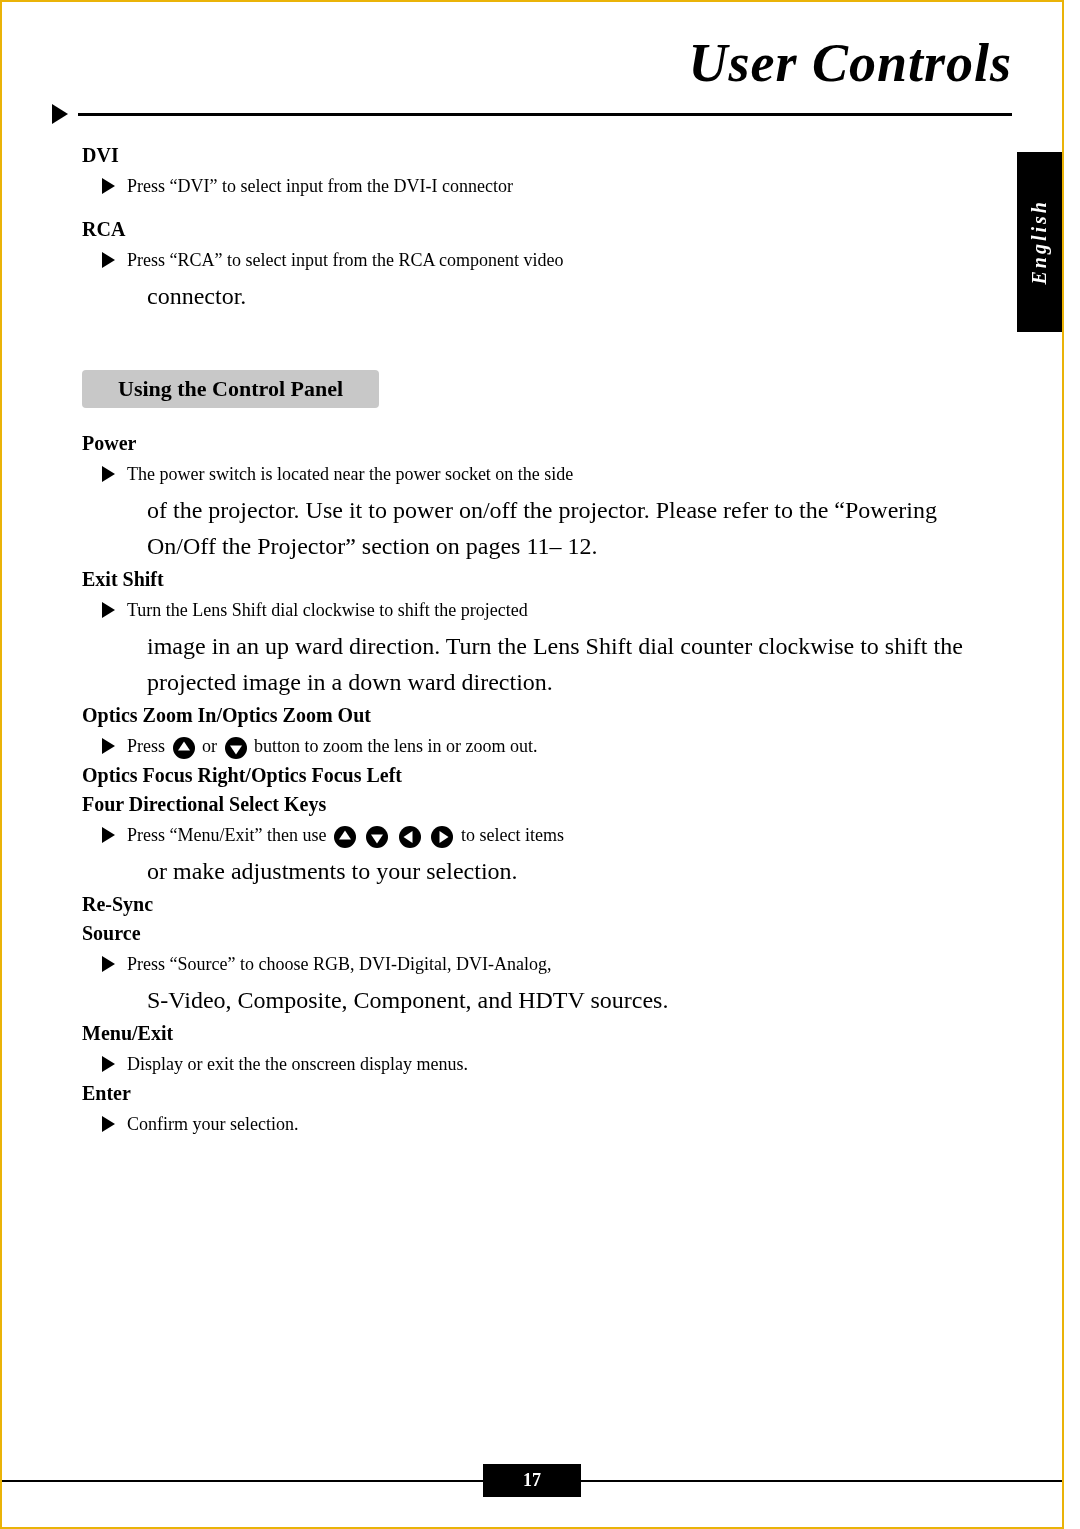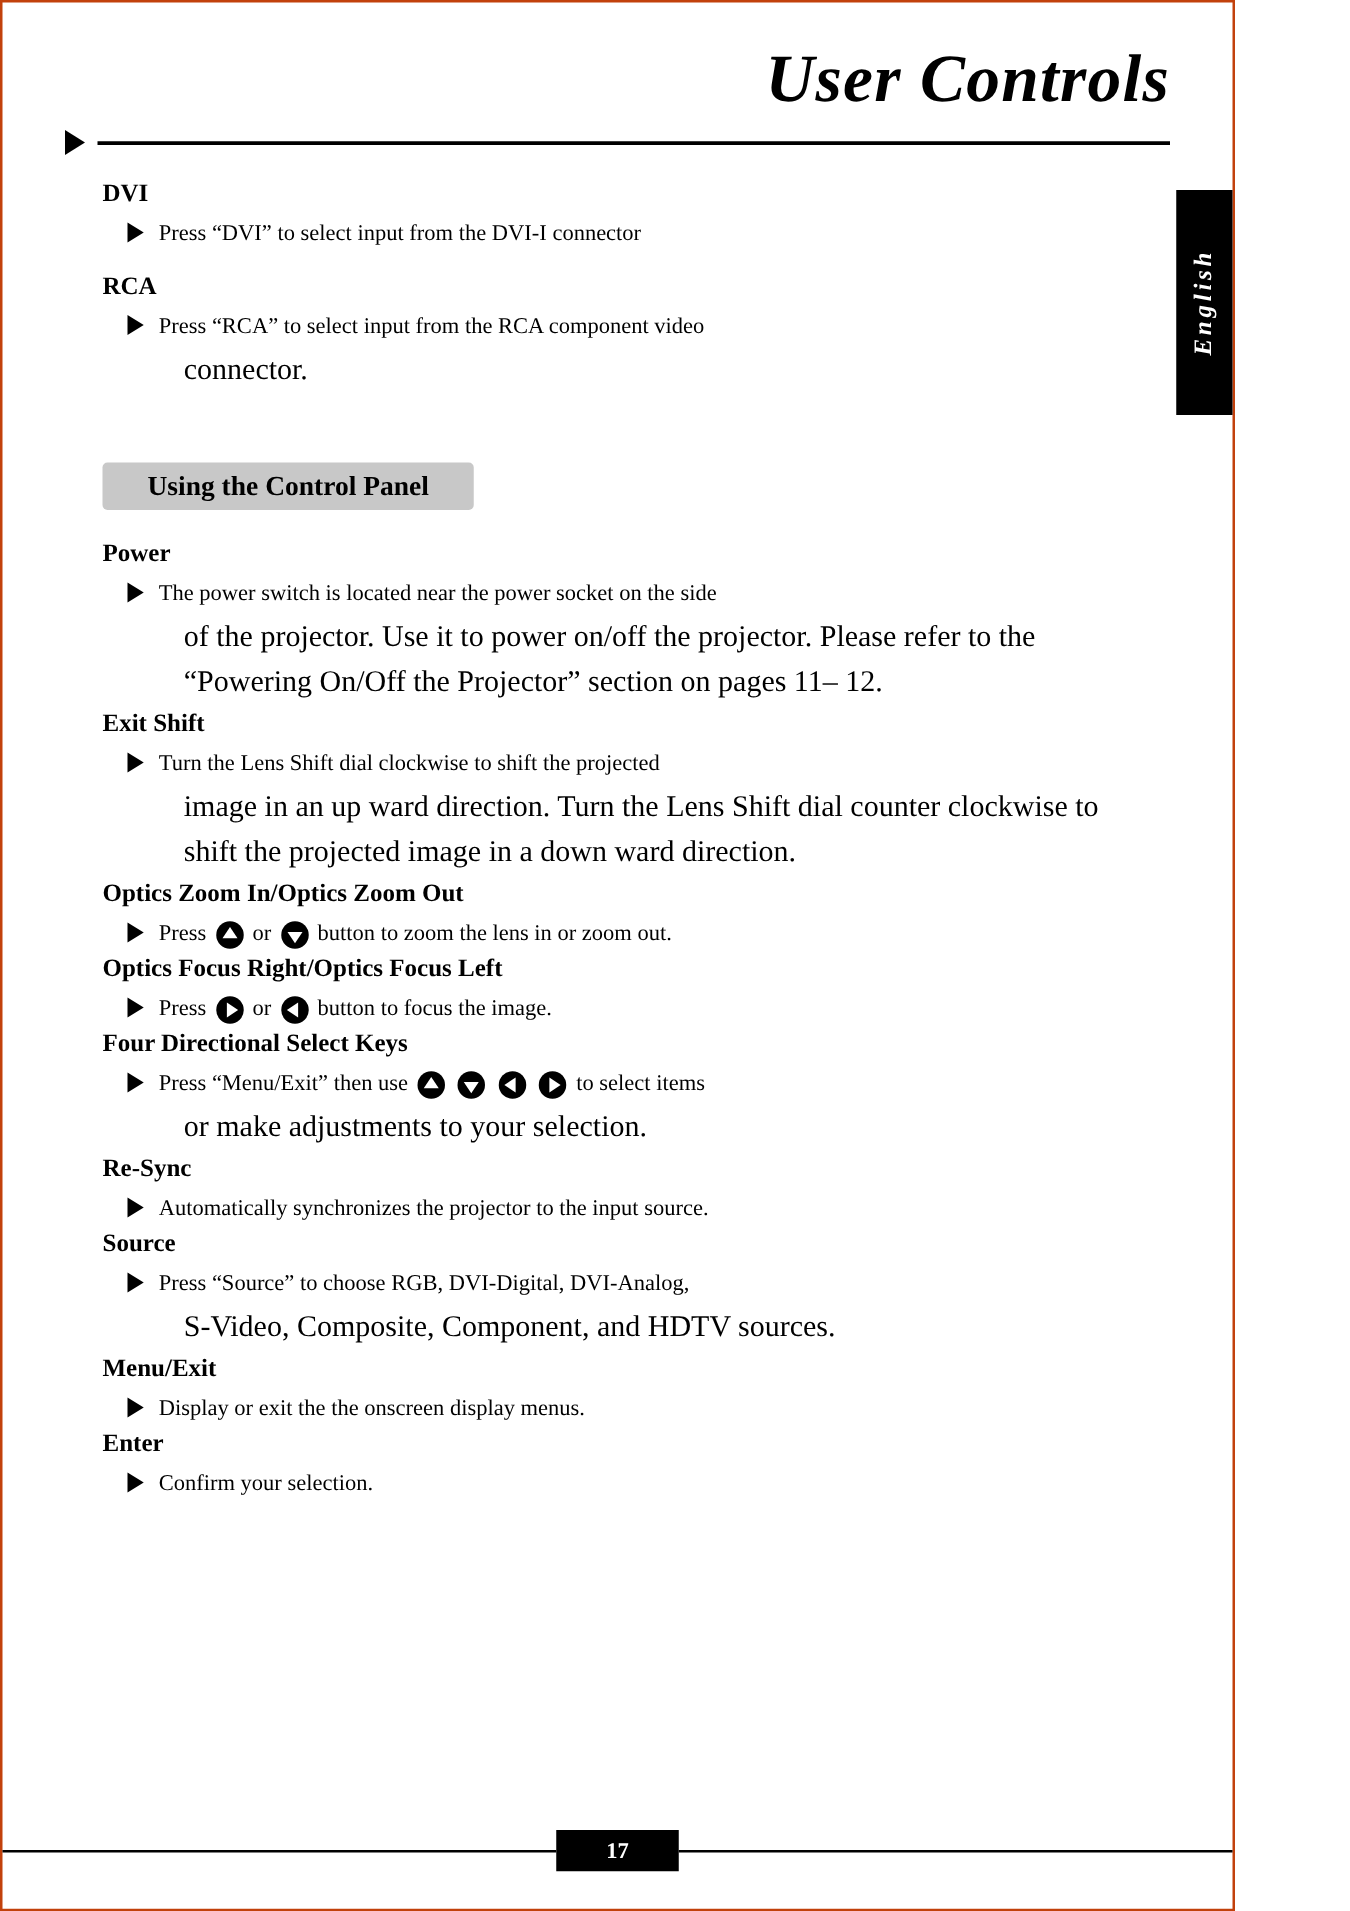--- a/index.html
+++ b/index.html
@@ -13,24 +13,24 @@
       min-height: 1529px;
       background: #ffffff;
       font-family: 'Times New Roman', Times, serif;
       font-size: 18px;
       color: #000000;
       position: relative;
       overflow-x: hidden;
     }
 
     .page-container {
-      width: 988px;
+      width: 1064px;
       min-height: 1529px;
       position: relative;
-      border: 2px solid #c2410c;
+      border: 2px solid #eab308;
     }
 
     
     .page-title {
       text-align: right;
       padding: 30px 50px 10px 0;
       font-size: 54px;
       font-style: italic;
       font-weight: bold;
       font-family: 'Times New Roman', Times, serif;
@@ -294,50 +294,36 @@
       <span class="bullet-text">
         <span>Press </span>
         <span class="icon-circle icon-up"></span>
         <span> or </span>
         <span class="icon-circle icon-down"></span>
         <span> button to zoom the lens in or zoom out.</span>
       </span>
     </div>
 
     <div class="subsection-heading">Optics Focus Right/Optics Focus Left</div>
-    <div class="bullet-item">
-      <span class="bullet-triangle"></span>
-      <span class="bullet-text">
-        <span>Press </span>
-        <span class="icon-circle icon-right"></span>
-        <span> or </span>
-        <span class="icon-circle icon-left"></span>
-        <span> button to focus the image.</span>
-      </span>
-    </div>
 
     <div class="subsection-heading">Four Directional Select Keys</div>
     <div class="bullet-item">
       <span class="bullet-triangle"></span>
       <span class="bullet-text">
         <span>Press “Menu/Exit” then use </span>
         <span class="icon-circle icon-up"></span>
         <span class="icon-circle icon-down"></span>
         <span class="icon-circle icon-left"></span>
         <span class="icon-circle icon-right"></span>
         <span> to select items</span>
       </span>
     </div>
     <div class="continuation-text">or make adjustments to your selection.</div>
 
     <div class="subsection-heading">Re-Sync</div>
-    <div class="bullet-item">
-      <span class="bullet-triangle"></span>
-      <span class="bullet-text">Automatically synchronizes the projector to the input source.</span>
-    </div>
 
     <div class="subsection-heading">Source</div>
     <div class="bullet-item">
       <span class="bullet-triangle"></span>
       <span class="bullet-text">Press “Source” to choose RGB, DVI-Digital, DVI-Analog,</span>
     </div>
     <div class="continuation-text">S-Video, Composite, Component, and HDTV sources.</div>
 
     <div class="subsection-heading">Menu/Exit</div>
     <div class="bullet-item">

